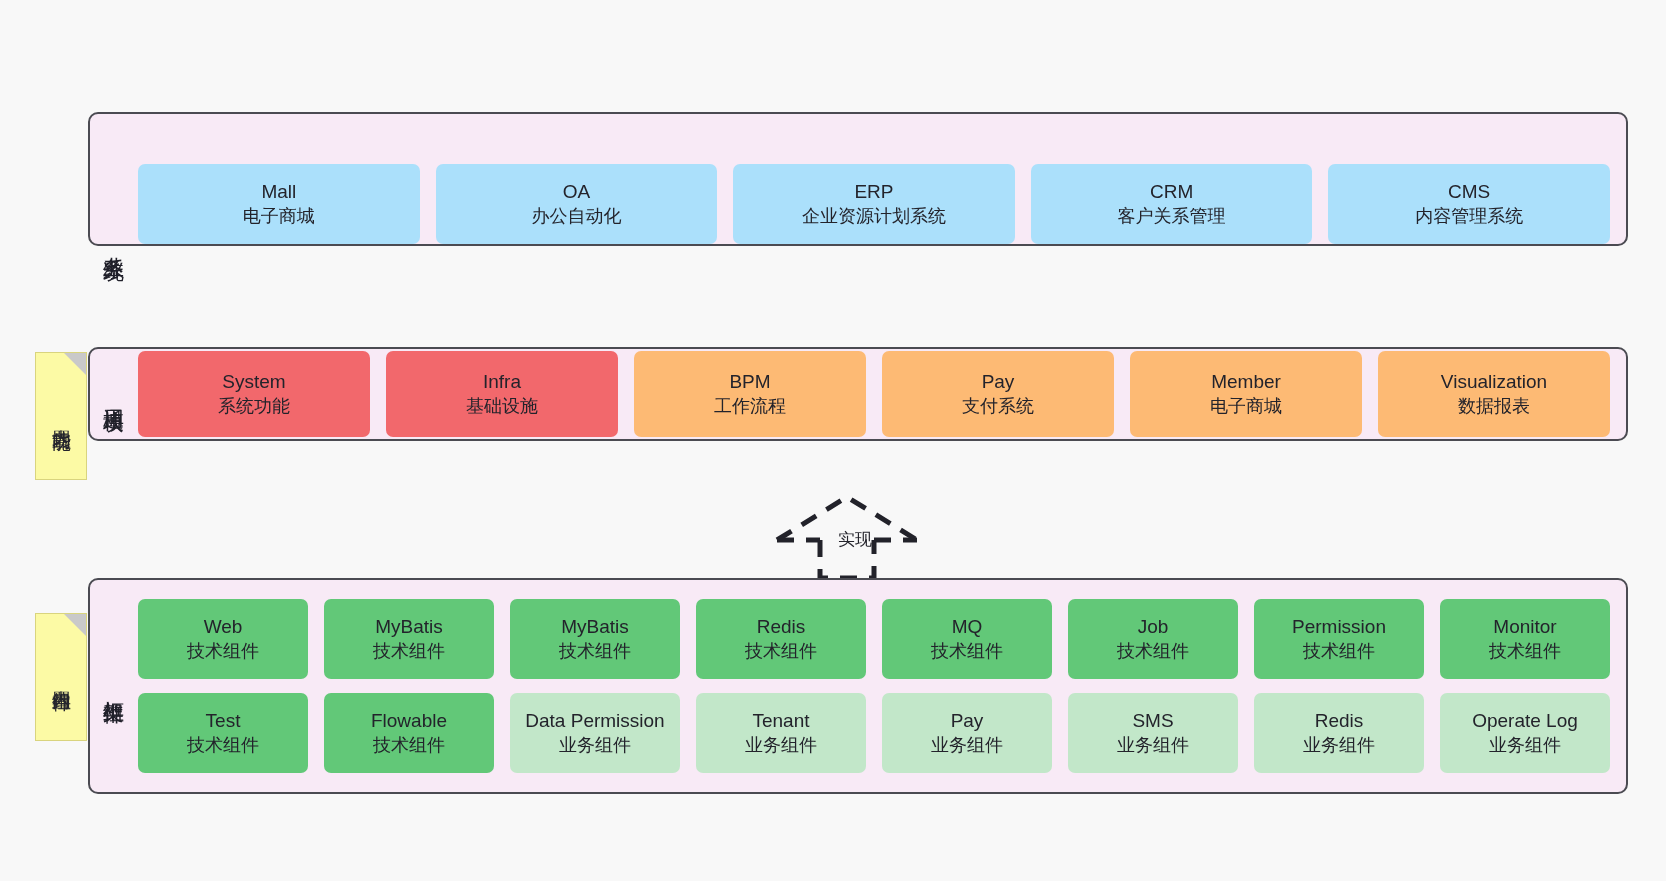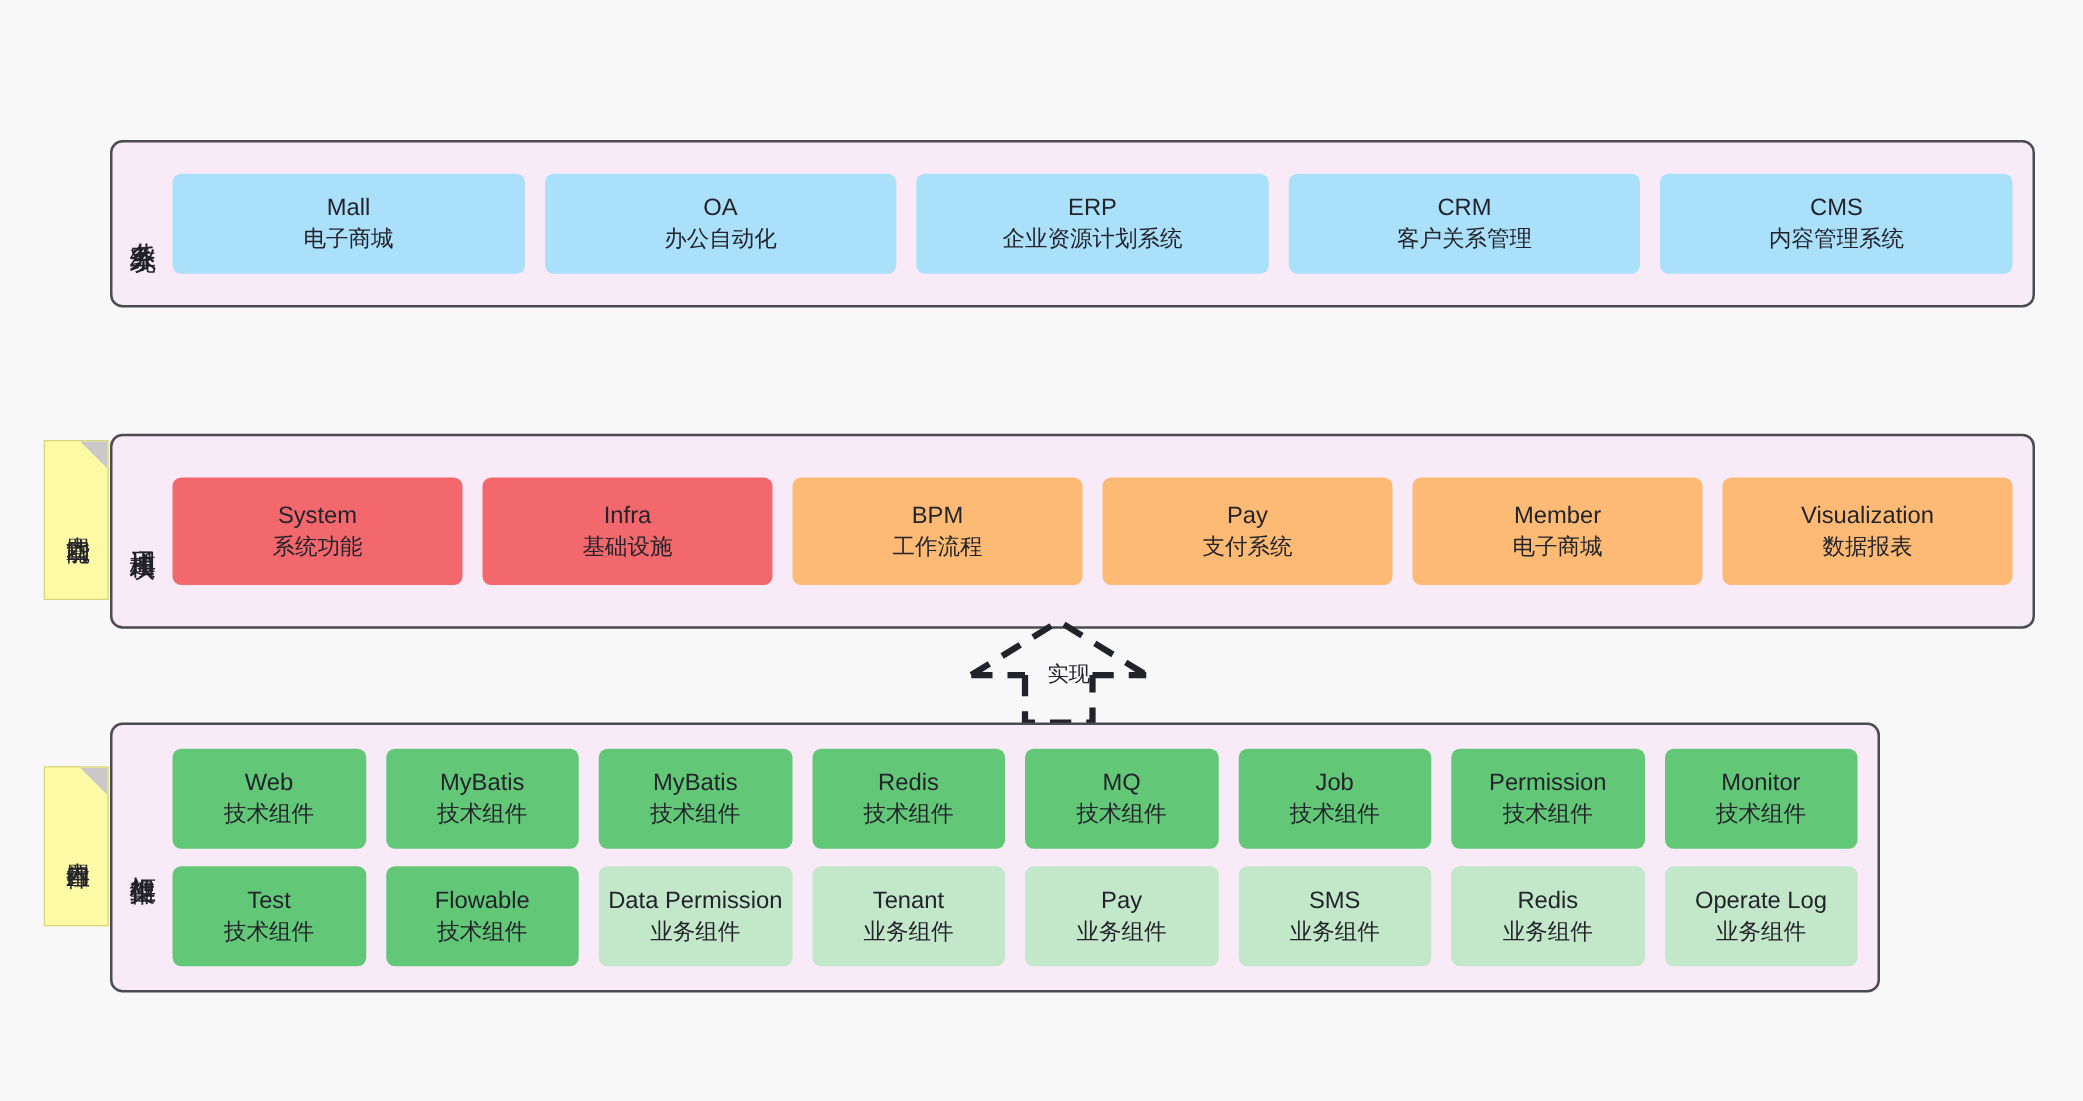--- a/index.html
+++ b/index.html
@@ -125,21 +125,21 @@
     white-space: nowrap;
     background: transparent;
     line-height: 1;
   }
 </style>
 </head>
 <body>
 
 <div id="canvas">
 
-  <div class="section" id="sec-0" style="left:88px; top:112px; width:1540px; height:134px;">
+  <div class="section" id="sec-0" style="left:88px; top:112px; width:1540px; height:134px;align-items:flex-end;">
     <div class="vlabel">业务系统</div>
     <div class="boxes">
       <div class="boxrow">
         <div class="node blue">
           <span class="en">Mall</span>
           <span class="cn">电子商城</span>
         </div>
         <div class="node blue">
           <span class="en">OA</span>
           <span class="cn">办公自动化</span>
@@ -159,21 +159,21 @@
       </div>
     </div>
   </div>
 
 
   <div class="sticky" id="sticky-0" style="left:35px; top:352px; width:52px; height:128px;">
     <span class="fold"></span>
     <span>内置功能</span>
   </div>
 
-  <div class="section" id="sec-1" style="left:88px; top:347px; width:1540px; height:156px;">
+  <div class="section" id="sec-1" style="left:88px; top:347px; width:1540px; height:94px;">
     <div class="vlabel">通用模块</div>
     <div class="boxes">
       <div class="boxrow">
         <div class="node red">
           <span class="en">System</span>
           <span class="cn">系统功能</span>
         </div>
         <div class="node red">
           <span class="en">Infra</span>
           <span class="cn">基础设施</span>
@@ -205,21 +205,21 @@
       <path d="M 48 48 L 48 86 L 102 86 L 102 48" fill="none" stroke="#22222a" stroke-width="5" stroke-dasharray="17 12" stroke-linecap="butt"></path>
     </svg>
     <span class="alabel" style="left:66px; top:39px;">实现</span>
   </div>
 
   <div class="sticky" id="sticky-1" style="left:35px; top:613px; width:52px; height:128px;">
     <span class="fold"></span>
     <span>内置组件</span>
   </div>
 
-  <div class="section" id="sec-2" style="left:88px; top:578px; width:1416px; height:216px;">
+  <div class="section" id="sec-2" style="left:88px; top:578px; width:1540px; height:216px;">
     <div class="vlabel">框架组件</div>
     <div class="boxes">
 
       <div class="boxrow">
         <div class="node green">
           <span class="en">Web</span>
           <span class="cn">技术组件</span>
         </div>
         <div class="node green">
           <span class="en">MyBatis</span>

